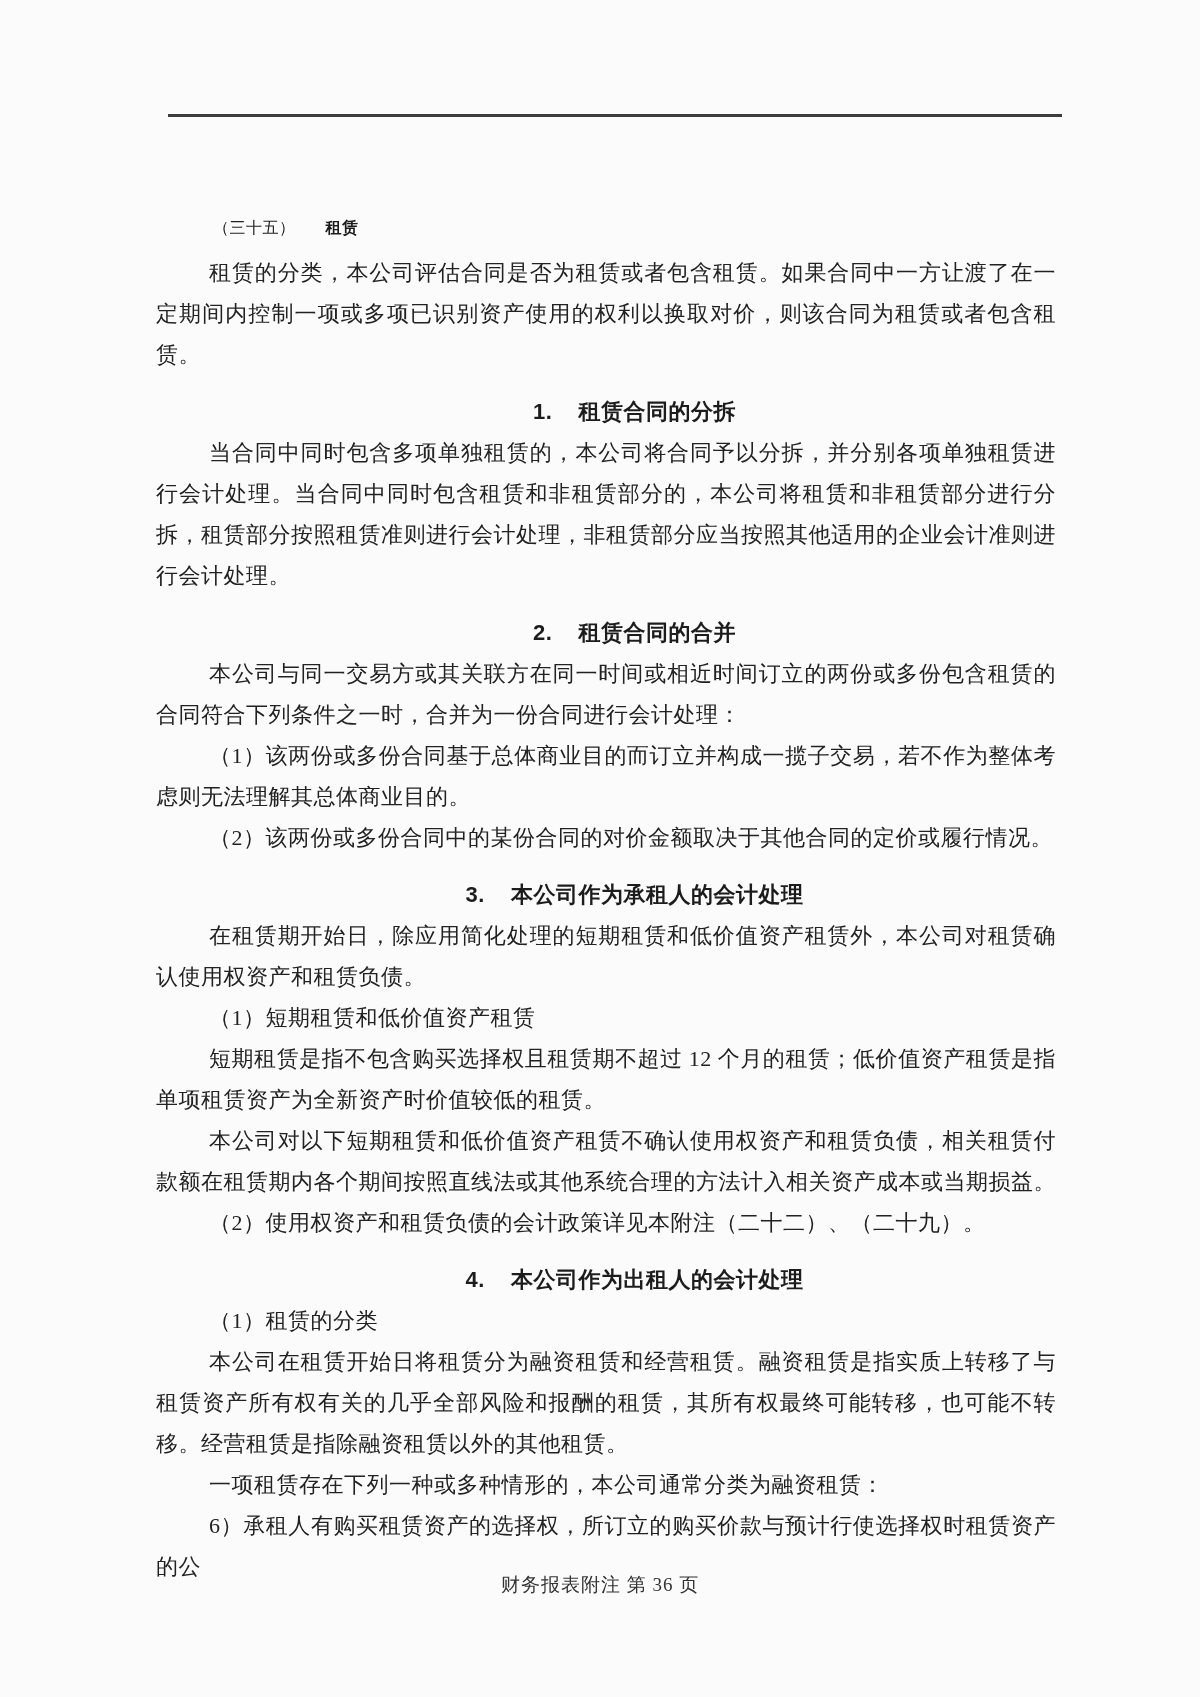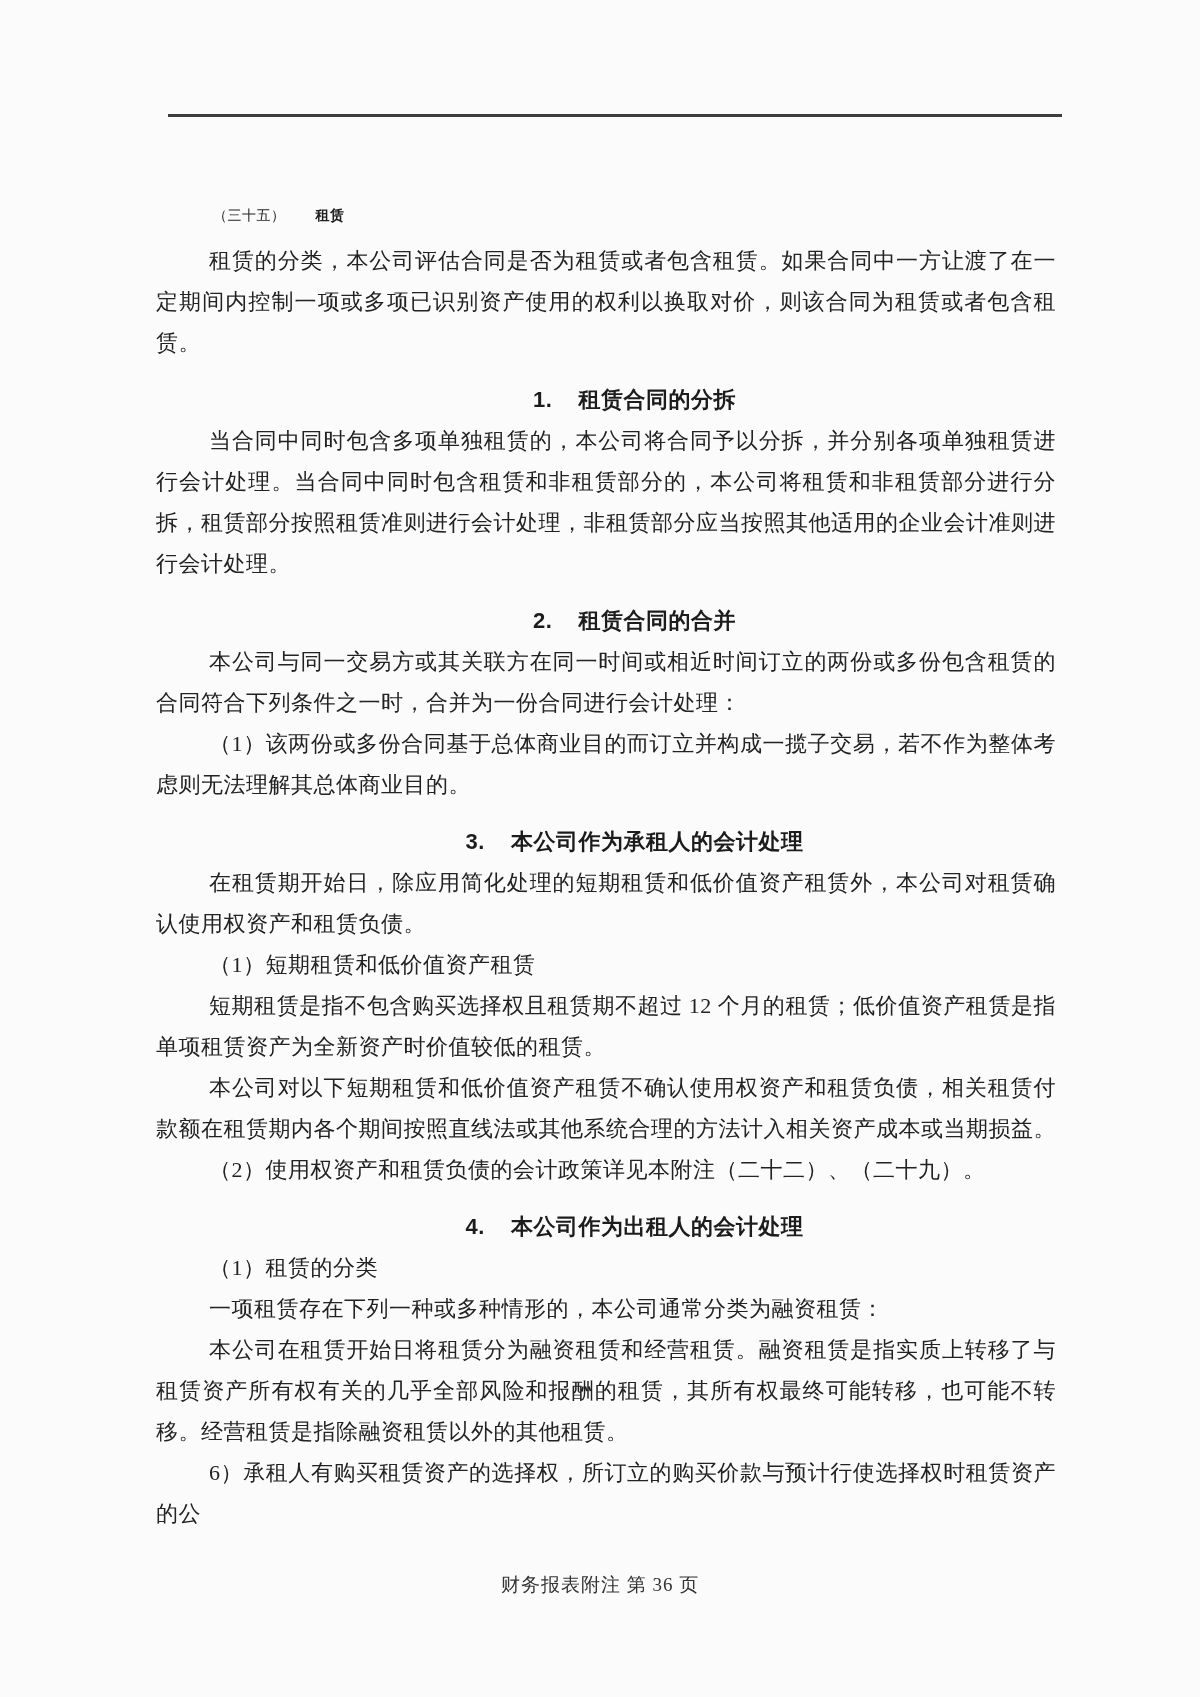--- a/index.html
+++ b/index.html
@@ -27,23 +27,23 @@
     position: absolute;
     left: 156px;
     top: 191px;
     width: 900px;
     font-size: 22px;
     line-height: 41px;
     text-align: justify;
     letter-spacing: 0.5px;
   }
   .section-heading {
-    margin: 4px 0 4px 0;
+    margin: 16px 0 4px 0;
     text-indent: 57px;
-    font-size: 14px;
+    font-size: 16px;
     line-height: 41px;
     text-align: left;
   }
   .section-heading .sec-num {
     font-weight: normal;
     margin-right: 30px;
   }
   .section-heading .sec-title,
   .sub-heading .sub-title {
     font-family: "Liberation Sans", "DejaVu Sans", sans-serif;
@@ -95,33 +95,34 @@
   <h3 class="sub-heading">
     <span class="sub-num">1.</span><span class="sub-title">租赁合同的分拆</span>
   </h3>
   <p class="para">当合同中同时包含多项单独租赁的，本公司将合同予以分拆，并分别各项单独租赁进行会计处理。当合同中同时包含租赁和非租赁部分的，本公司将租赁和非租赁部分进行分拆，租赁部分按照租赁准则进行会计处理，非租赁部分应当按照其他适用的企业会计准则进行会计处理。</p>
 
   <h3 class="sub-heading">
     <span class="sub-num">2.</span><span class="sub-title">租赁合同的合并</span>
   </h3>
   <p class="para">本公司与同一交易方或其关联方在同一时间或相近时间订立的两份或多份包含租赁的合同符合下列条件之一时，合并为一份合同进行会计处理：</p>
   <p class="para">（1）该两份或多份合同基于总体商业目的而订立并构成一揽子交易，若不作为整体考虑则无法理解其总体商业目的。</p>
+  <p class="para">（2）该两份或多份合同中的某份合同的对价金额取决于其他合同的定价或履行情况。</p>
 
   <h3 class="sub-heading">
     <span class="sub-num">3.</span><span class="sub-title">本公司作为承租人的会计处理</span>
   </h3>
   <p class="para">在租赁期开始日，除应用简化处理的短期租赁和低价值资产租赁外，本公司对租赁确认使用权资产和租赁负债。</p>
   <p class="para">（1）短期租赁和低价值资产租赁</p>
   <p class="para">短期租赁是指不包含购买选择权且租赁期不超过 12 个月的租赁；低价值资产租赁是指单项租赁资产为全新资产时价值较低的租赁。</p>
   <p class="para">本公司对以下短期租赁和低价值资产租赁不确认使用权资产和租赁负债，相关租赁付款额在租赁期内各个期间按照直线法或其他系统合理的方法计入相关资产成本或当期损益。</p>
   <p class="para">（2）使用权资产和租赁负债的会计政策详见本附注（二十二）、（二十九）。</p>
 
   <h3 class="sub-heading">
     <span class="sub-num">4.</span><span class="sub-title">本公司作为出租人的会计处理</span>
   </h3>
   <p class="para">（1）租赁的分类</p>
+  <p class="para">本公司在租赁开始日将租赁分为融资租赁和经营租赁。融资租赁是指实质上转移了与租赁资产所有权有关的几乎全部风险和报酬的租赁，其所有权最终可能转移，也可能不转移。经营租赁是指除融资租赁以外的其他租赁。</p>
   <p class="para">一项租赁存在下列一种或多种情形的，本公司通常分类为融资租赁：</p>
-  <p class="para">本公司在租赁开始日将租赁分为融资租赁和经营租赁。融资租赁是指实质上转移了与租赁资产所有权有关的几乎全部风险和报酬的租赁，其所有权最终可能转移，也可能不转移。经营租赁是指除融资租赁以外的其他租赁。</p>
   <p class="para">6）承租人有购买租赁资产的选择权，所订立的购买价款与预计行使选择权时租赁资产的公</p>
 
 </div>
 
 <div class="page-footer">财务报表附注 第 36 页</div>
 
 </body></html>

